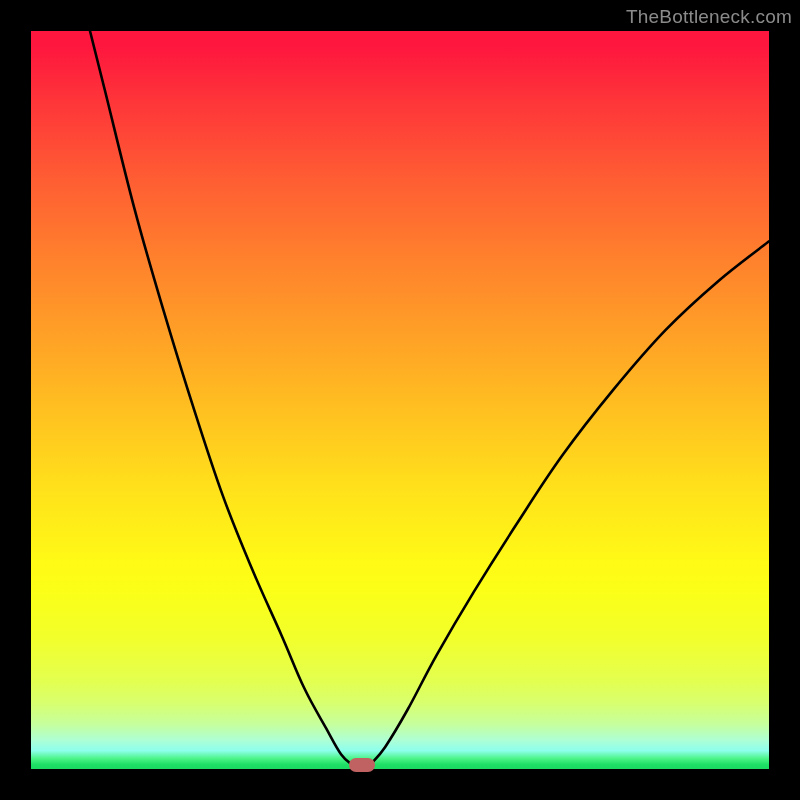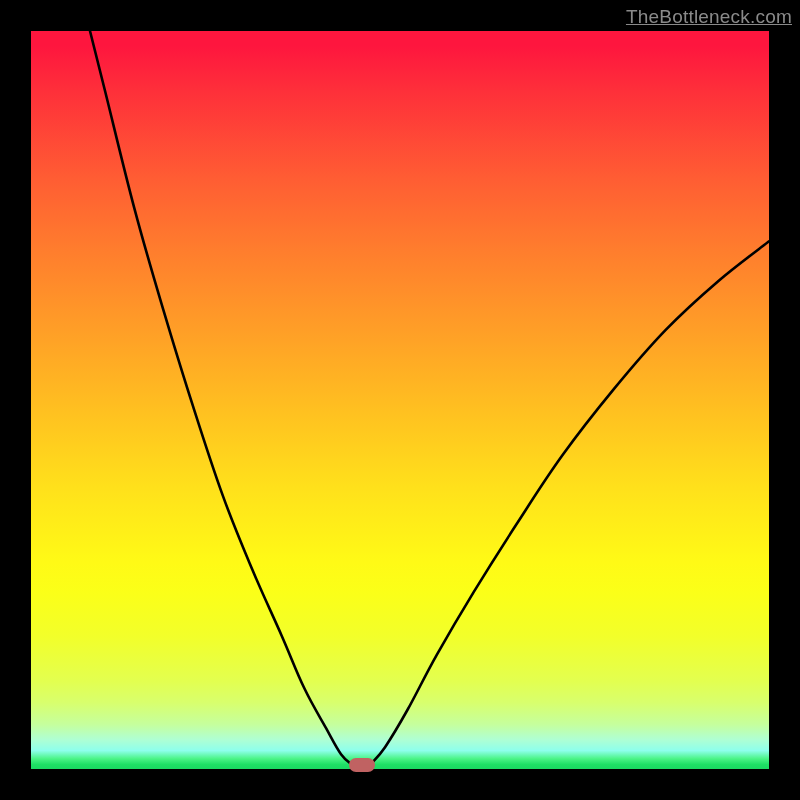--- a/index.html
+++ b/index.html
@@ -49,21 +49,20 @@
   }
   .watermark {
     position: absolute;
     top: 6px;
     right: 8px;
     color: #8a8a8a;
     font-size: 19px;
     font-weight: 500;
     letter-spacing: 0.2px;
     user-select: none;
-    text-decoration: underline;
   }
   svg.curve {
     position: absolute;
     top: 0;
     left: 0;
   }
   .marker {
     position: absolute;
     width: 26px;
     height: 14px;

